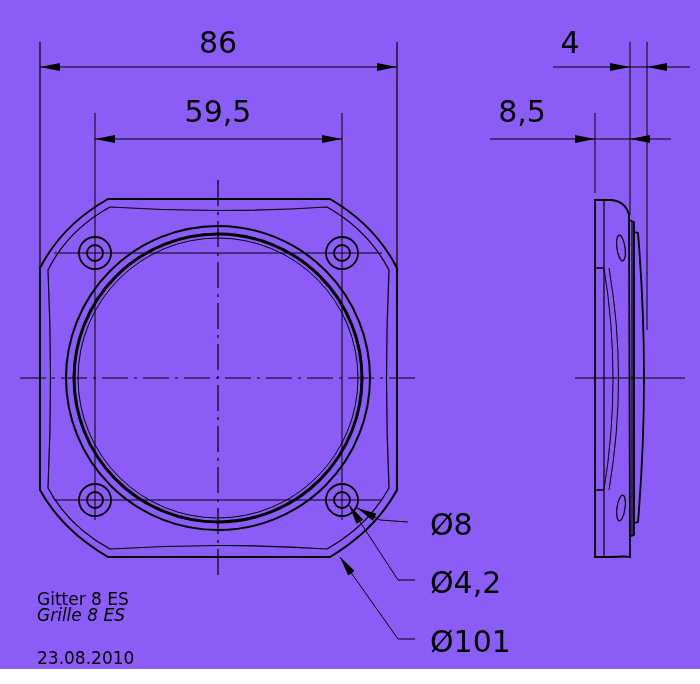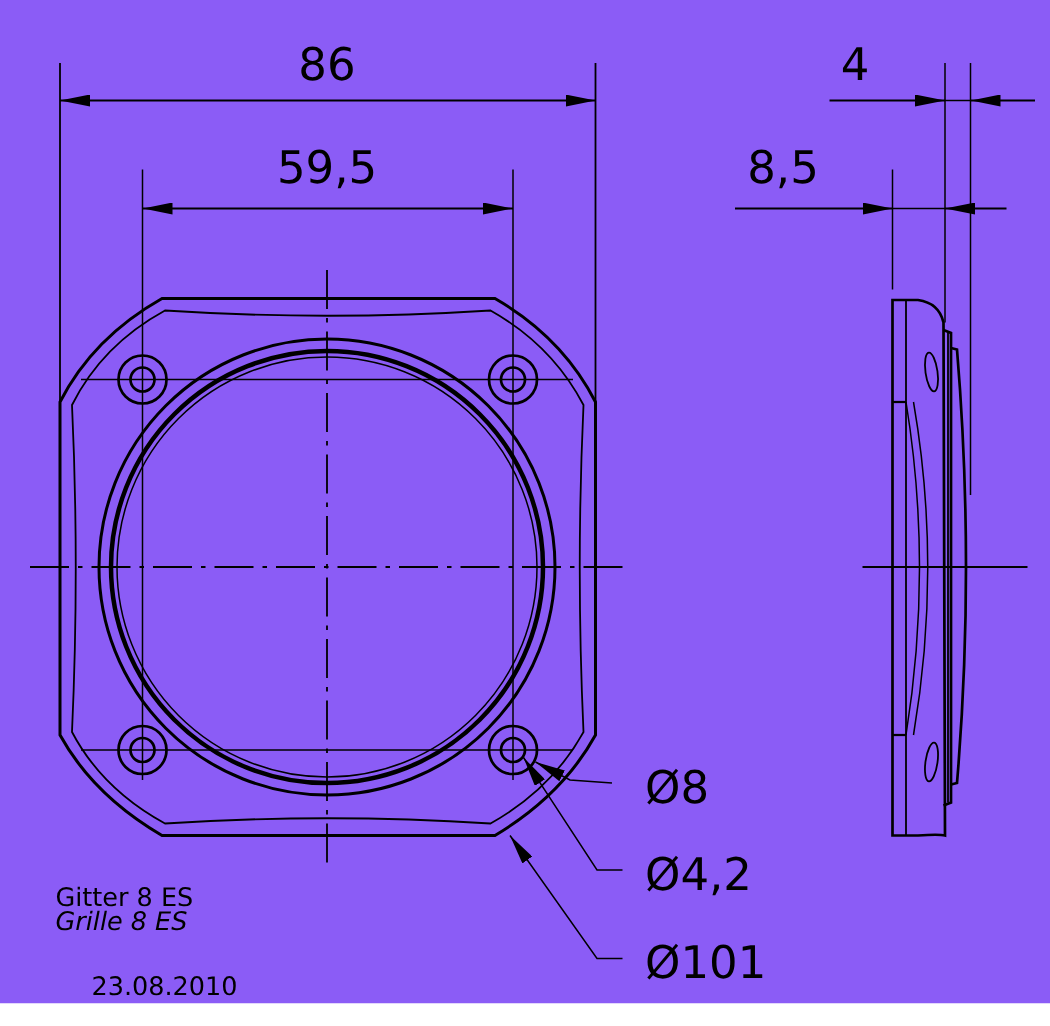--- a/index.html
+++ b/index.html
@@ -3,21 +3,21 @@
 <meta charset="utf-8">
 <style>
   html,body{margin:0;padding:0;background:#ffffff;}
   #canvas{position:relative;width:700px;height:669px;background:#8b5cf6;overflow:hidden;}
   svg{position:absolute;left:0;top:0;}
   .dimtext{font-family:"DejaVu Sans","Liberation Sans",sans-serif;font-size:30px;fill:#000;}
   .calltext{font-family:"DejaVu Sans","Liberation Sans",sans-serif;font-size:30px;fill:#000;}
   .title{position:absolute;left:37px;font-family:"DejaVu Sans","Liberation Sans",sans-serif;font-size:17px;color:#000;line-height:1;}
   .t1{top:591px;text-align:right;}
   .t2{top:607px;font-style:italic;}
-  .t3{top:650px;margin-left:24px;}
+  .t3{top:650px;}
 </style>
 </head>
 <body>
 
 <div id="canvas">
 <svg width="700" height="684" viewBox="0 0 700 684" xmlns="http://www.w3.org/2000/svg">
   <defs>
     <marker id="arr" viewBox="0 0 20 8" refX="20" refY="4" markerWidth="20" markerHeight="8" orient="auto-start-reverse" markerUnits="userSpaceOnUse">
       <path d="M0,0 L20,4 L0,8 z" fill="#000"></path>
     </marker>

